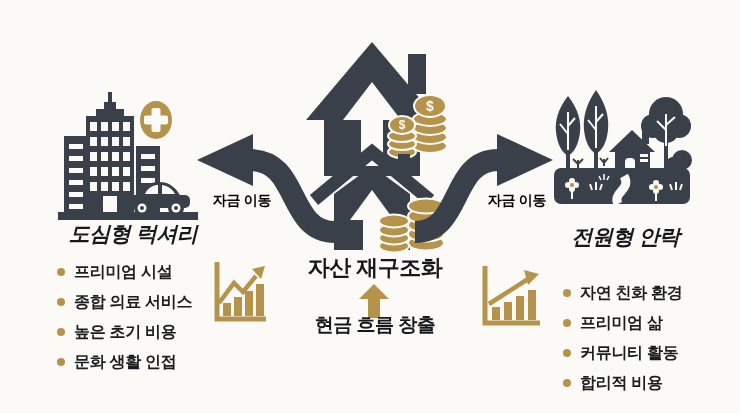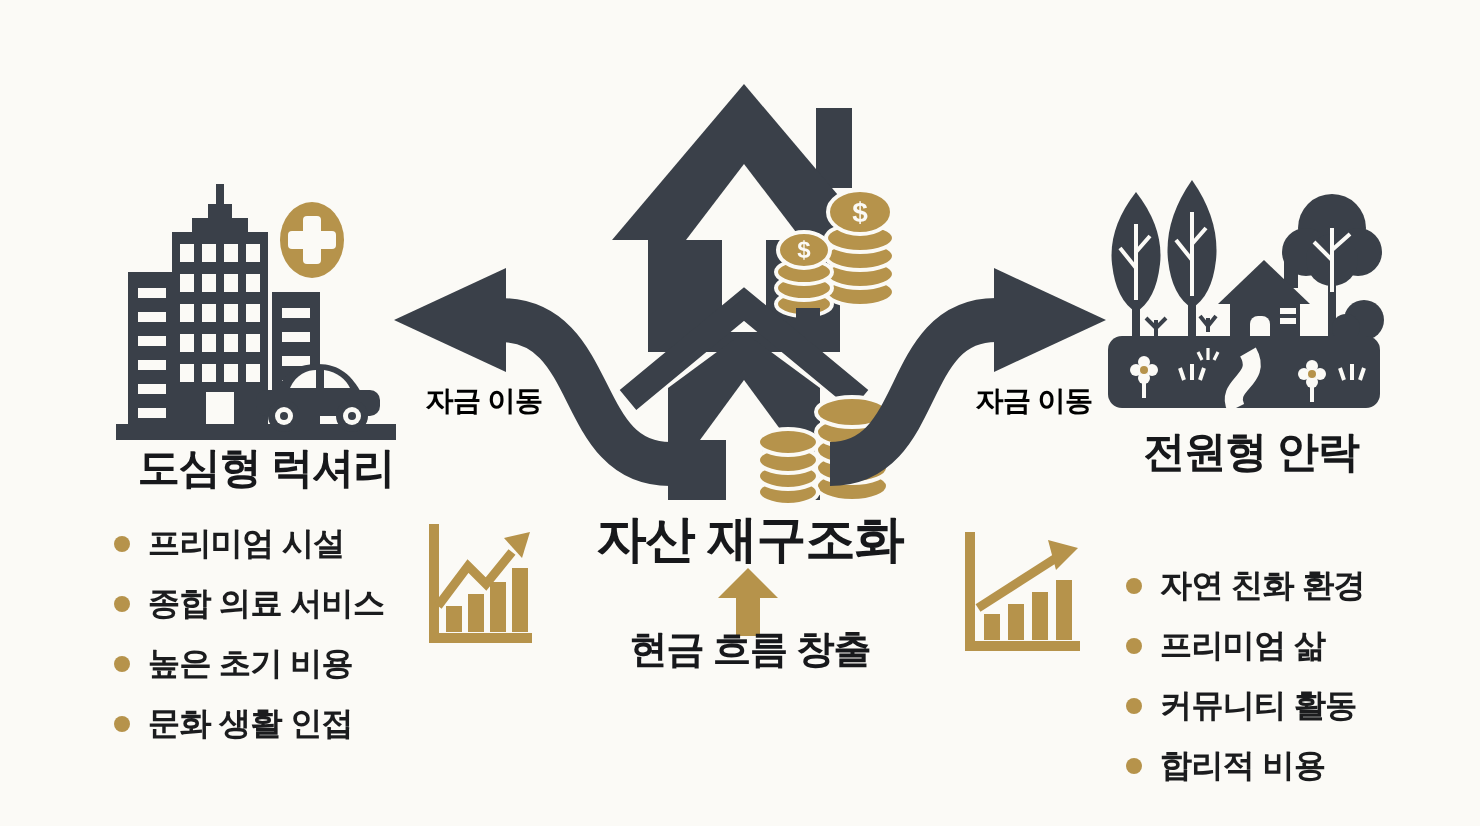--- a/index.html
+++ b/index.html
@@ -12,24 +12,24 @@
   }
   .abs { position:absolute; }
   .fd { fill:#3a4049; }               
   .fg { fill:#b6934b; }               
   .fw { fill:#fbfaf6; }               
   .sd { stroke:#3a4049; fill:none; }
   .sg { stroke:#b6934b; fill:none; }
   .sw { stroke:#fbfaf6; fill:none; }
   .side-title {
     font-size:21px; font-weight:800; letter-spacing:-0.5px;
-    white-space:nowrap; text-align:center; color:#17181b;
+    white-space:nowrap; text-align:center; color:#17181b;font-style:italic;
   }
   .center-title {
-    font-size:25px; font-weight:800; letter-spacing:-0.5px;
+    font-size:22px; font-weight:800; letter-spacing:-0.5px;
     text-align:center; color:#17181b;
   }
   .center-sub {
     font-size:19px; font-weight:800; letter-spacing:-0.5px;
     text-align:center; color:#17181b;
   }
   .flow-label {
     font-size:14px; font-weight:700; letter-spacing:-0.3px;
     text-align:center; width:80px; color:#000000; white-space:nowrap;
   }
@@ -264,21 +264,21 @@
       <circle class="fw" cx="104" cy="103" r="3"></circle>
     <circle class="fg" cx="104" cy="99" r="2"></circle>
     <path class="sw" d="M 104 113 L 104 105" stroke-width="2"></path>
   </g>
 
   <path class="sw" d="M 44 102 L 44 94 M 40 102 L 38 96 M 48 102 L 50 96" stroke-width="2"></path>
   <path class="sw" d="M 124 102 L 124 94 M 120 102 L 118 96 M 128 102 L 130 96" stroke-width="2"></path>
   <path class="sw" d="M 52 92 L 52 86 M 49 92 L 47 88 M 55 92 L 57 88" stroke-width="1.6"></path>
 </svg>
 
-<div class="abs side-title" style="left:553px;top:212px;width:145px;">전원형 안락</div>
+<div class="abs side-title" style="left:553px;top:223px;width:145px;">전원형 안락</div>
 
 <ul class="abs benefits" style="left:563px;top:257px;margin-top:21px;">
   <li>
       <span class="dot"></span>
       <span class="benefit-text">자연 친화 환경</span>
     </li>
   <li>
       <span class="dot"></span>
       <span class="benefit-text">프리미엄 삶</span>
     </li>

